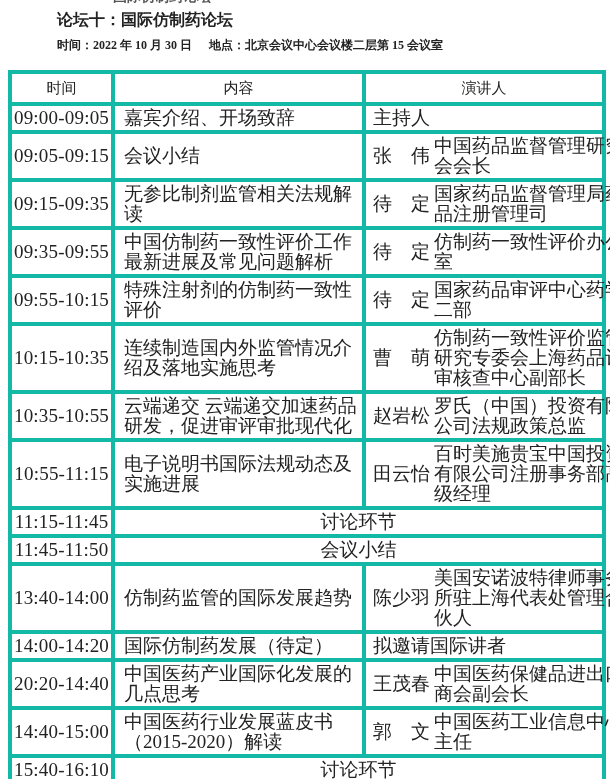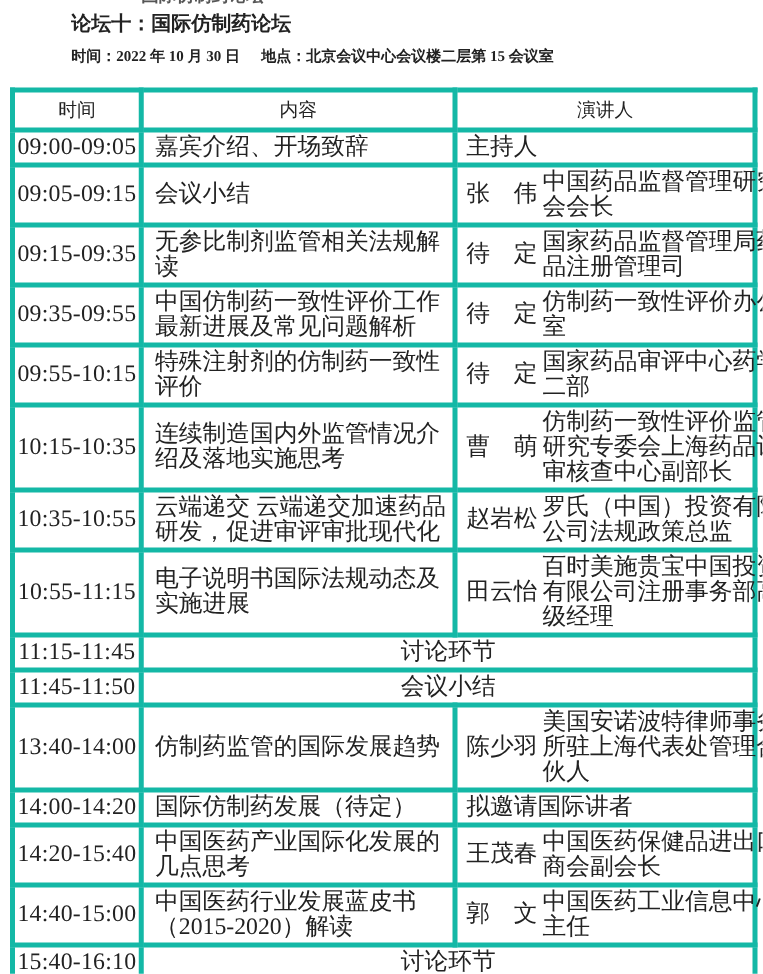--- a/index.html
+++ b/index.html
@@ -188,21 +188,21 @@
         <tr>
           <td class="cell-time">14:00-14:20</td>
           <td class="cell-content">国际仿制药发展（待定）</td>
           <td class="cell-speaker">
             <div class="speaker-wrap">
               <span class="speaker-org">拟邀请国际讲者</span>
             </div>
           </td>
         </tr>
         <tr>
-          <td class="cell-time">14:20-15:40</td>
+          <td class="cell-time">20:20-14:40</td>
           <td class="cell-content">中国医药产业国际化发展的几点思考</td>
           <td class="cell-speaker">
             <div class="speaker-wrap with-name">
               <span class="speaker-name">王茂春</span>
               <span class="speaker-org">中国医药保健品进出口商会副会长</span>
             </div>
           </td>
         </tr>
         <tr>
           <td class="cell-time">14:40-15:00</td>

